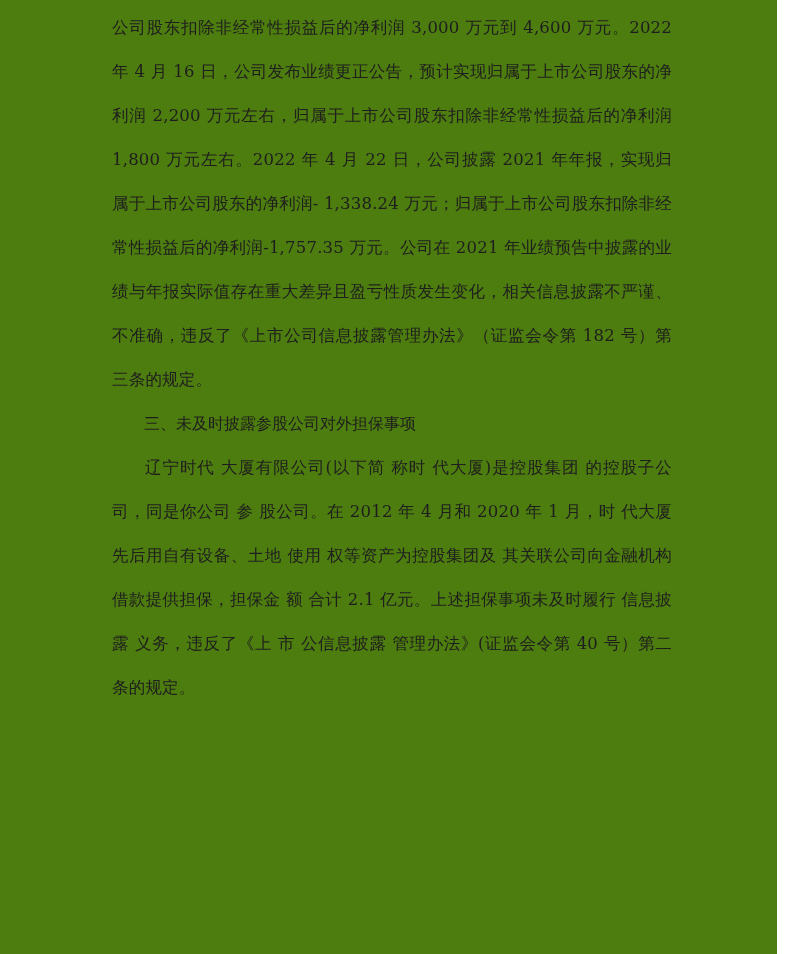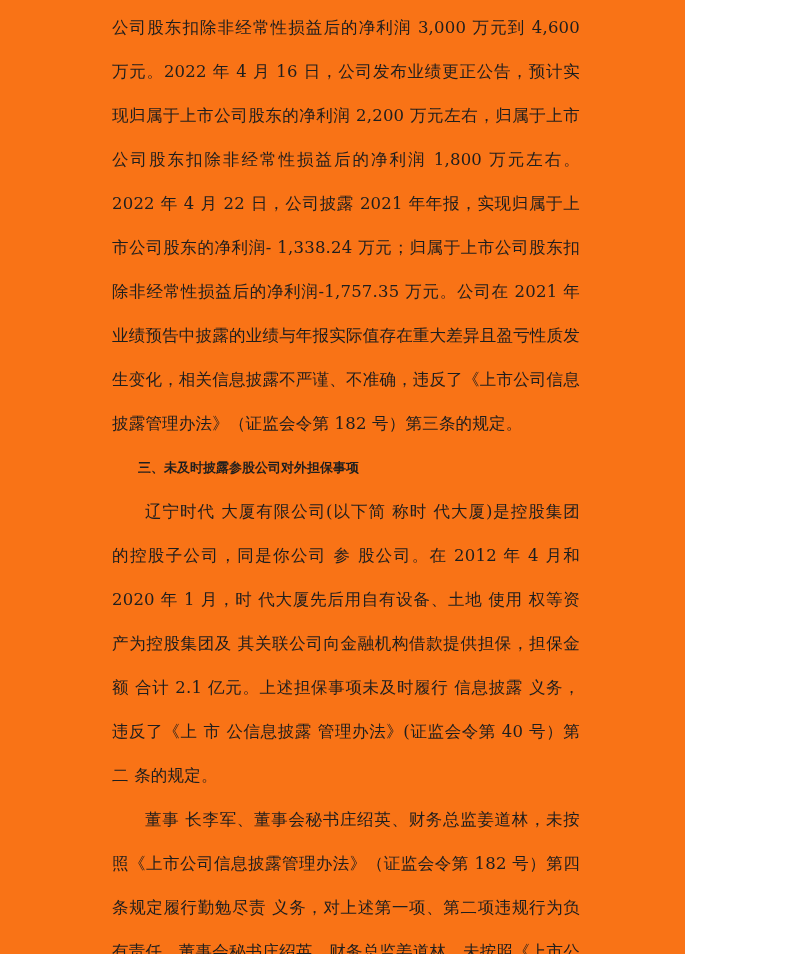--- a/index.html
+++ b/index.html
@@ -9,24 +9,24 @@
   }
   body {
     width: 789px;
     height: 954px;
     font-family: "DejaVu Serif", "Liberation Serif", serif;
     color: #1a1a1a;
     overflow: hidden;
   }
   .page {
     box-sizing: border-box;
-    width: 685px;
+    width: 777px;
     height: 954px;
     padding: 6px 105px 0 112px;
-    background: #f97316;
+    background: #4d7c0f;
   }
   .doc-body {
     width: 100%;
   }
   p.para {
     margin: 0;
     padding: 0;
     font-size: 16.5px;
     line-height: 44px;
     text-align: justify;
@@ -34,35 +34,33 @@
     letter-spacing: 0.2px;
     color: #1e1e1e;
     font-family: "DejaVu Serif", "Liberation Serif", serif;
   }
   p.indent {
     text-indent: 2em;
   }
   p.section-head {
     margin: 0;
     padding: 0;
-    font-size: 13px;
+    font-size: 16px;
     line-height: 44px;
     text-indent: 2em;
     color: #1e1e1e;
-    font-weight: bold;
   }
 </style>
 </head>
 <body>
 
 <div class="page">
   <div class="doc-body">
 
     <p class="para">公司股东扣除非经常性损益后的净利润 3,000 万元到 4,600 万元。2022 年 4 月 16 日，公司发布业绩更正公告，预计实现归属于上市公司股东的净利润 2,200 万元左右，归属于上市公司股东扣除非经常性损益后的净利润 1,800 万元左右。2022 年 4 月 22 日，公司披露 2021 年年报，实现归属于上市公司股东的净利润- 1,338.24 万元；归属于上市公司股东扣除非经常性损益后的净利润-1,757.35 万元。公司在 2021 年业绩预告中披露的业绩与年报实际值存在重大差异且盈亏性质发生变化，相关信息披露不严谨、不准确，违反了《上市公司信息披露管理办法》（证监会令第 182 号）第三条的规定。</p>
 
     <p class="section-head">三、未及时披露参股公司对外担保事项</p>
 
     <p class="para indent">辽宁时代 大厦有限公司(以下简 称时 代大厦)是控股集团 的控股子公司，同是你公司 参 股公司。在 2012 年 4 月和 2020 年 1 月，时 代大厦先后用自有设备、土地 使用 权等资产为控股集团及 其关联公司向金融机构借款提供担保，担保金 额 合计 2.1 亿元。上述担保事项未及时履行 信息披露 义务，违反了《上 市 公信息披露 管理办法》(证监会令第 40 号）第二 条的规定。</p>
 
-    <p class="para indent">董事 长李军、董事会秘书庄绍英、财务总监姜道林，未按照《上市公司信息披露管理办法》（证监会令第 182 号）第四条规定履行勤勉尽责 义务，对上述第一项、第二项违规行为负有责任。董事会秘书庄绍英、财务总监姜道林，未按照《上市公司信息披露管理办法》（证监会令第 40 号）第二条规定履行勤勉尽责义</p>
 
   </div>
 </div>
 
 </body></html>

